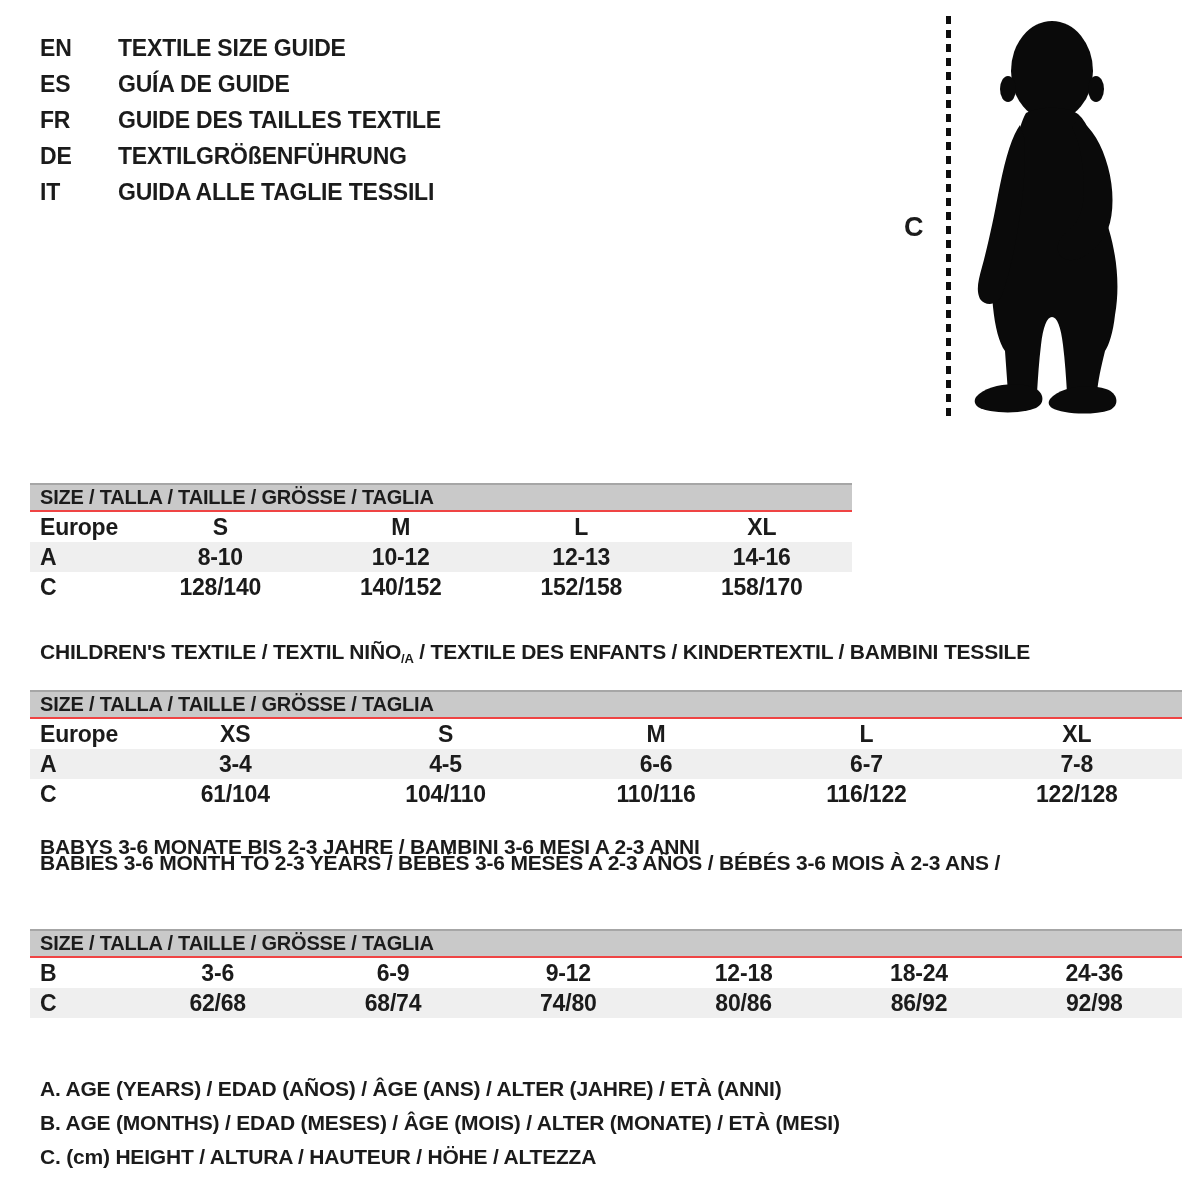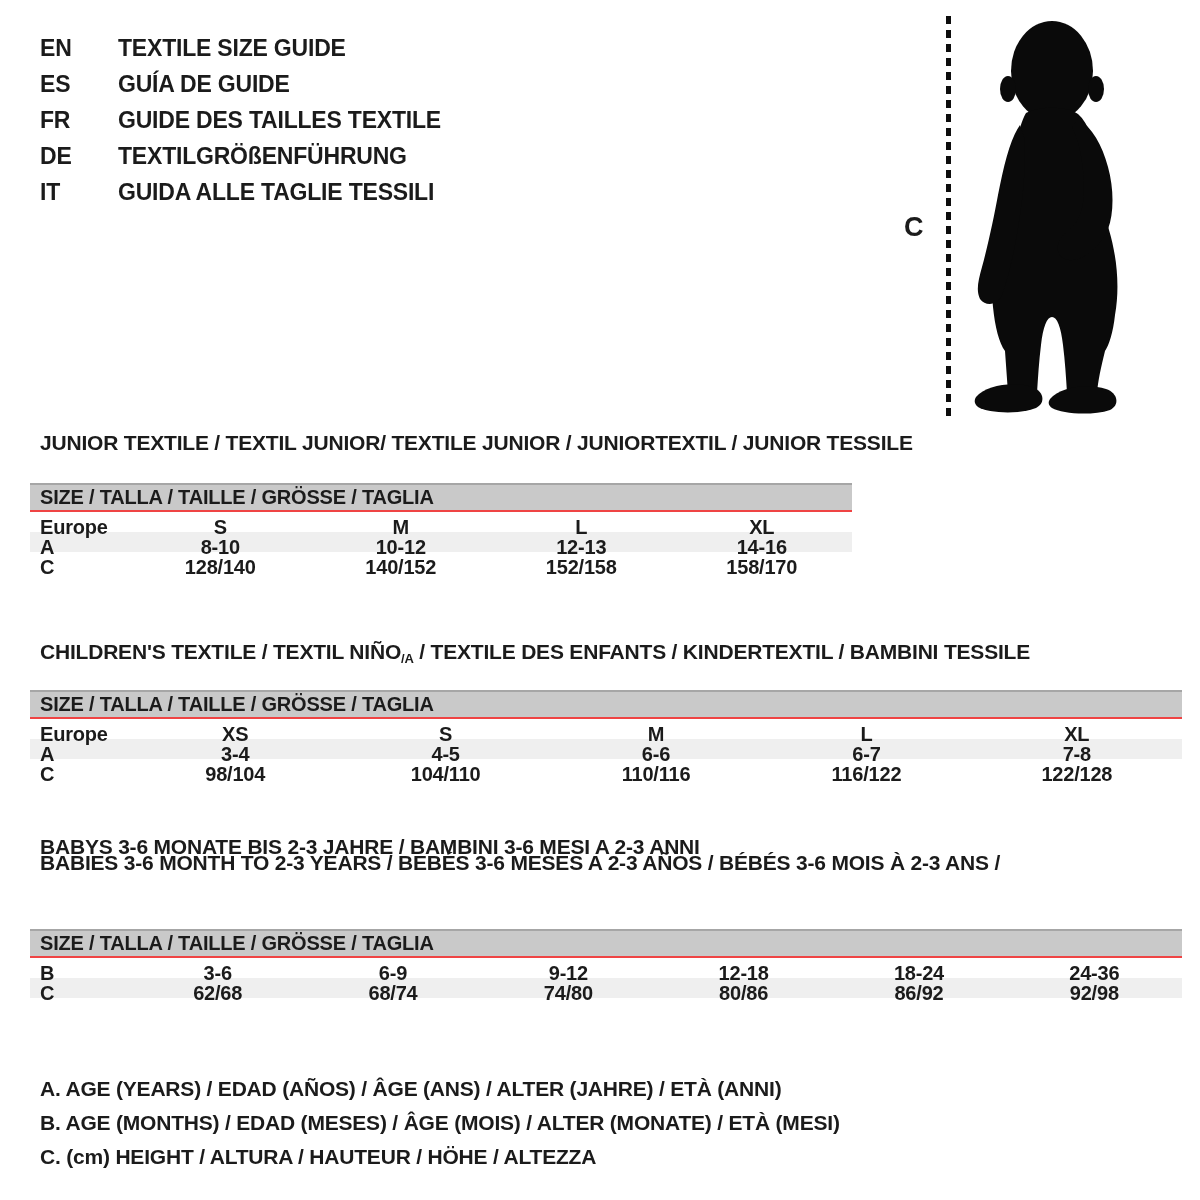--- a/index.html
+++ b/index.html
@@ -23,21 +23,21 @@
   
   .sec-title{position:absolute;left:40px;font-size:21px;line-height:27px;white-space:nowrap;}
   .sub{font-size:13px;vertical-align:-4px;}
   
   .tbl{position:absolute;left:30px;}
   .tbl-head{
     box-sizing:border-box;height:29px;line-height:25px;
     background:#c9c9c9;border-top:2px solid #a6a6a6;border-bottom:2px solid #ef4444;
     padding-left:10px;font-size:20px;
   }
-  .tbl-row{display:flex;height:20px;line-height:31px;font-size:20px;}
+  .tbl-row{display:flex;height:30px;line-height:31px;font-size:23px;}
   .row-alt{background:#efefef;}
   .cell-label{box-sizing:border-box;width:100px;padding-left:10px;text-align:left;}
   .cell{flex:1;text-align:center;}
   .w-junior{width:822px;}
   .w-wide{width:1152px;}
   
   .notes{position:absolute;left:40px;top:1072px;font-size:21px;line-height:34px;}
 </style>
 </head>
 <body>
@@ -91,21 +91,20 @@
                  C94,228 100,220 108,214 C118,206 122,192 122,174
                  C122,152 118,128 110,112 Z"></path>
         <path d="M14,382 C24,370 52,366 70,372 C82,376 84,388 74,393
                  C56,400 26,398 16,392 C12,389 12,385 14,382 Z"></path>
         <path d="M88,384 C98,372 126,368 144,374 C156,378 158,390 148,395
                  C130,401 100,399 90,393 C86,390 86,387 88,384 Z"></path>
       </g>
     </svg>
   </div>
 
-  <div class="sec-title" style="top:429px;">JUNIOR TEXTILE / TEXTIL JUNIOR/ TEXTILE JUNIOR / JUNIORTEXTIL / JUNIOR TESSILE</div>
   <div class="tbl w-junior" style="top:483px;">
     <div class="tbl-head">SIZE / TALLA / TAILLE / GRÖSSE / TAGLIA</div>
     <div class="tbl-row">
       <span class="cell-label">Europe</span>
       <span class="cell">S</span>
       <span class="cell">M</span>
       <span class="cell">L</span>
       <span class="cell">XL</span>
     </div>
     <div class="tbl-row row-alt">
@@ -138,21 +137,21 @@
     <div class="tbl-row row-alt">
       <span class="cell-label">A</span>
       <span class="cell">3-4</span>
       <span class="cell">4-5</span>
       <span class="cell">6-6</span>
       <span class="cell">6-7</span>
       <span class="cell">7-8</span>
     </div>
     <div class="tbl-row">
       <span class="cell-label">C</span>
-      <span class="cell">98/104</span>
+      <span class="cell">61/104</span>
       <span class="cell">104/110</span>
       <span class="cell">110/116</span>
       <span class="cell">116/122</span>
       <span class="cell">122/128</span>
     </div>
   </div>
 
   <div class="sec-title" style="top:849px;">BABIES 3-6 MONTH TO 2-3 YEARS / BEBÉS 3-6 MESES A 2-3 AÑOS / BÉBÉS 3-6 MOIS À 2-3 ANS /</div>
   <div class="sec-title" style="top:833px;">BABYS 3-6 MONATE BIS 2-3 JAHRE / BAMBINI 3-6 MESI A 2-3 ANNI</div>
   <div class="tbl w-wide" style="top:929px;">

